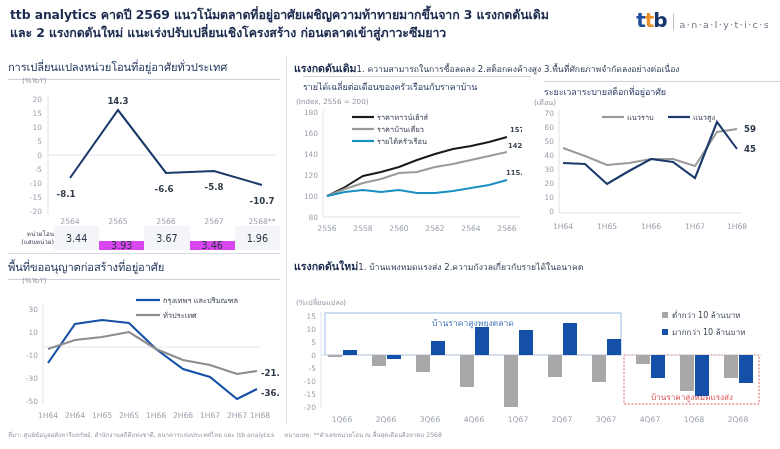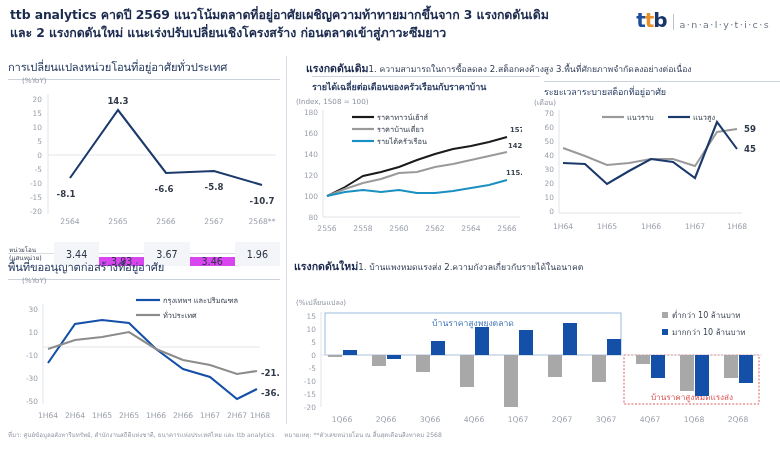--- a/index.html
+++ b/index.html
@@ -44,21 +44,21 @@
   .dlabel { font-size: 8.6px; fill: #2f3947; font-weight: bold; }
   .dlabel-sm { font-size: 6.8px; fill: #3a4450; font-weight: bold; }
   .legend-txt { font-size: 7.4px; fill: #3b4554; }
 
   
   .press-head { position: absolute; font-size: 0; white-space: nowrap; }
   .press-strong { font-size: 10.6px; font-weight: bold; color: #1b2a4e; }
   .press-rest { font-size: 8.6px; color: #2f3c55; }
 
   
-  .minitable { position: absolute; left: 8px; top: 242px; width: 272px; height: 24px; display: flex; }
+  .minitable { position: absolute; left: 8px; top: 226px; width: 272px; height: 24px; display: flex; text-align: right; }
   .mt-label {
     width: 46px; font-size: 6.3px; color: #3b4454; line-height: 1.25;
     display: flex; flex-direction: column; justify-content: center; padding-left: 1px;
   }
   .mt-cells { flex: 1; display: flex; }
   .mt-cell {
     flex: 1; display: flex; align-items: center; justify-content: center;
     font-size: 9.6px; color: #2b3545; background: #f3f5f8; font-weight: normal;
   }
   .mt-cell.hi { background: #d946ef; margin-top: 15px; }
@@ -135,30 +135,30 @@
     </div>
     <div class="mt-cells">
       <div class="mt-cell">3.44</div>
       <div class="mt-cell hi">3.93</div>
       <div class="mt-cell">3.67</div>
       <div class="mt-cell hi">3.46</div>
       <div class="mt-cell">1.96</div>
     </div>
   </div>
 
-  <div class="press-head" style="left:294px;top:60px;margin-left:12px;">
+  <div class="press-head" style="left:294px;top:60px;">
     <span class="press-strong">แรงกดดันเดิม</span>
     <span class="press-rest">1. ความสามารถในการซื้อลดลง   2.สต็อกคงค้างสูง  3.พื้นที่ศักยภาพจำกัดลงอย่างต่อเนื่อง</span>
   </div>
 
-  <div style="position:absolute;left:312px;top:76px;width:228px;font-weight:bold;">
+  <div style="position:absolute;left:303px;top:76px;width:228px;">
     <div class="rule"></div>
     <div class="sub-title" style="margin-top:3px;">รายได้เฉลี่ยต่อเดือนของครัวเรือนกับราคาบ้าน</div>
   </div>
-  <div class="axis-unit" style="position:absolute;left:296px;top:97px;">(Index, 1508 = 100)</div>
+  <div class="axis-unit" style="position:absolute;left:296px;top:97px;">(Index, 2556 = 200)</div>
 
   <svg width="228" height="140" style="position:absolute;left:294px;top:105px;">
     <text class="tick" x="24" y="10" text-anchor="end">180</text>
     <text class="tick" x="24" y="31" text-anchor="end">160</text>
     <text class="tick" x="24" y="52" text-anchor="end">140</text>
     <text class="tick" x="24" y="73" text-anchor="end">120</text>
     <text class="tick" x="24" y="94" text-anchor="end">100</text>
     <text class="tick" x="24" y="115" text-anchor="end">80</text>
     <line class="axisline" x1="29" y1="5" x2="29" y2="112"></line>
     <line class="axisline" x1="29" y1="112" x2="226" y2="112"></line>

